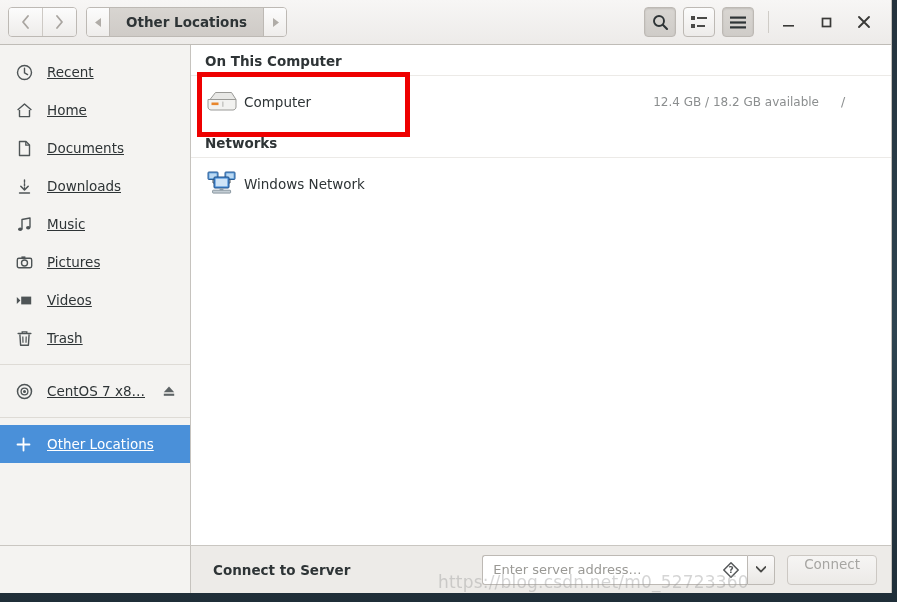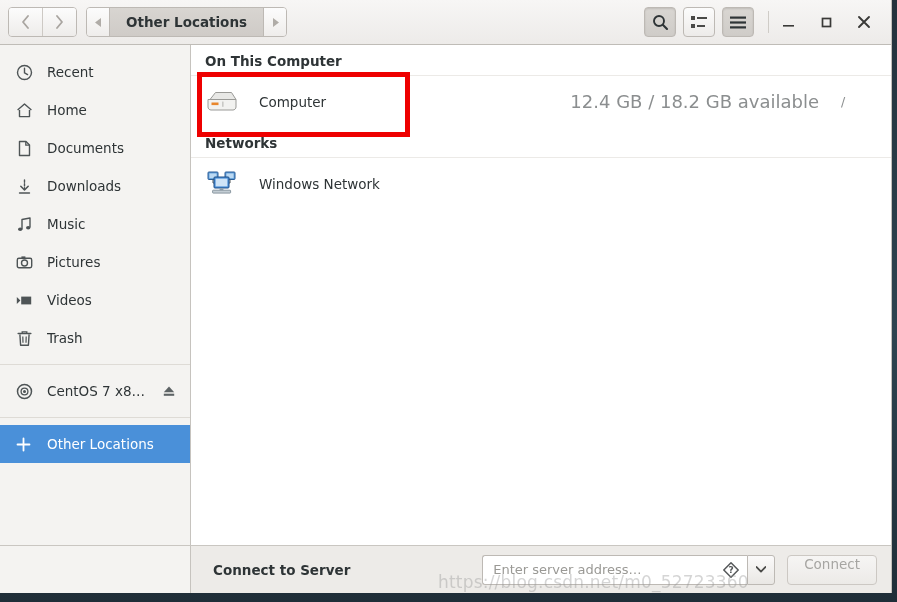--- a/index.html
+++ b/index.html
@@ -160,20 +160,21 @@
     min-width: 22px;
     display: flex;
     align-items: center;
     justify-content: flex-start;
     color: #4e5456;
   }
   .side-item .lbl {
     margin-left: 9px;
     white-space: nowrap;
     overflow: hidden;
+    text-decoration: underline;
   }
   .side-item.selected {
     background: #4a90d9;
     color: #ffffff;
   }
   .side-item.selected .ico { color: #ffffff; }
   .side-sep {
     height: 1px;
     background: #dedbd6;
     margin: 7px 0 7px 0;
@@ -208,27 +209,27 @@
     box-sizing: border-box;
   }
   .row .ricon {
     width: 34px;
     min-width: 34px;
     display: flex;
     align-items: center;
     justify-content: center;
   }
   .row .rname {
-    margin-left: 20px;
+    margin-left: 5px;
     font-size: 13.5px;
     color: #2e3436;
   }
   .row .rspace {
     margin-left: auto;
-    font-size: 18px;
+    font-size: 12px;
     color: #8b8e8f;
     text-align: right;
   }
   .row .rmount {
     width: 58px;
     text-align: left;
     padding-left: 22px;
     font-size: 12.5px;
     color: #8b8e8f;
     box-sizing: border-box;

